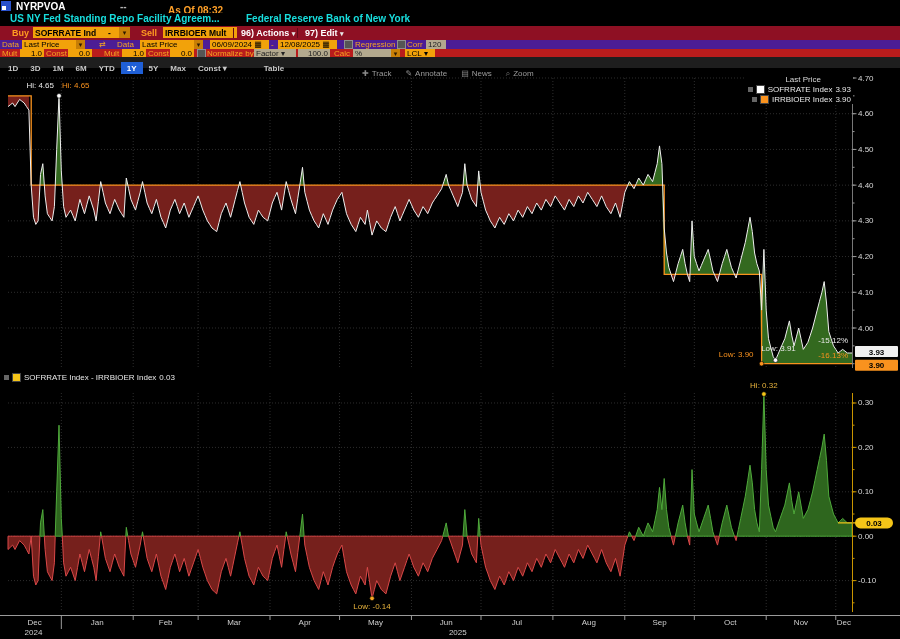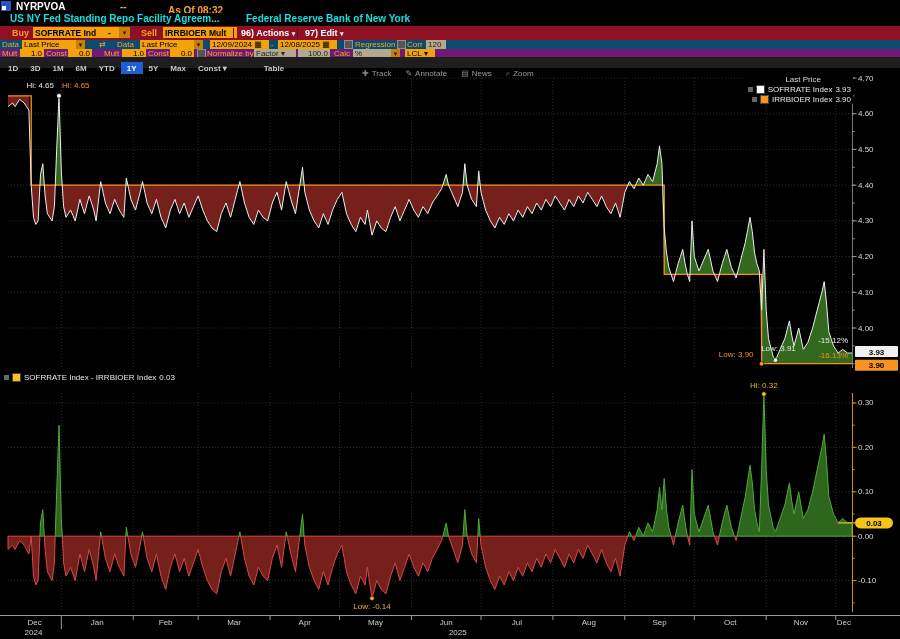--- a/index.html
+++ b/index.html
@@ -3,22 +3,22 @@
 <meta charset="utf-8">
 <style>
   html,body{margin:0;padding:0;background:#000;}
   .screen{position:relative;width:900px;height:639px;background:#000;
     font-family:"Liberation Sans",sans-serif;overflow:hidden;}
   .abs{position:absolute;white-space:nowrap;}
   
   .r1{top:0;left:0;width:900px;height:13px;background:#000;}
   .r2{top:13px;left:0;width:900px;height:13px;background:#000;}
   .r3{top:26px;left:0;width:900px;height:14px;background:#8e1023;}
-  .r4{top:40px;left:0;width:900px;height:9px;background:#0c4a6e;}
-  .r5{top:49px;left:0;width:900px;height:8px;background:#701a75;}
+  .r4{top:40px;left:0;width:900px;height:9px;background:#4c1d95;}
+  .r5{top:49px;left:0;width:900px;height:8px;background:#b91c1c;}
   .r6{top:57px;left:0;width:900px;height:11px;background:#1e1e1e;}
   .ticker{color:#fff;font-weight:bold;font-size:10px;top:1px;}
   .dashes{color:#b5b5b5;font-size:10px;font-weight:bold;top:1px;}
   .asof{color:#ffa028;font-weight:bold;font-size:10px;top:5px;}
   .cyan{color:#18dede;font-size:10px;font-weight:bold;top:0;}
   .blueicon{top:1px;left:1px;width:10px;height:10px;background:#2a52cc;}
   .blueicon span{position:absolute;left:1px;bottom:1px;width:4px;height:4px;background:#fff;}
   .bs-label{color:#ff9d21;font-weight:bold;font-size:9px;top:2px;}
   .afield{background:#f2a20a;color:#000;font-size:8px;display:flex;align-items:center;padding:0 2px;text-align:center;}
   .r3 .afield{height:11px;top:1px;font-size:8.5px;font-weight:bold;}
@@ -309,21 +309,21 @@
         <span>▾</span>
       </span>
     <span class="abs amb" style="left:99px">⇄</span>
     <span class="abs amb" style="left:117px">Data</span>
     <span class="abs afield" style="left:140px;width:52px">
         <span>Last Price</span>
       </span>
     <span class="abs crtbox" style="left:194px;width:9px;height:9px">
         <span>▾</span>
       </span>
-    <span class="abs afield" style="left:210px;width:55px"><span>12/09/2024</span>&nbsp;<span>▦</span></span>
+    <span class="abs afield" style="left:210px;width:55px"><span>06/09/2024</span>&nbsp;<span>▦</span></span>
     <span class="abs amb" style="left:271px">-</span>
     <span class="abs afield" style="left:278px;width:55px"><span>12/08/2025</span>&nbsp;<span>▦</span></span>
     <span class="abs cbox" style="left:344px"></span>
     <span class="abs amb" style="left:355px">Regression</span>
     <span class="abs cbox" style="left:397px"></span>
     <span class="abs amb" style="left:407px">Corr</span>
     <span class="abs tfield" style="left:426px;width:16px">120</span>
   </div>
 
   <div class="abs r5">

